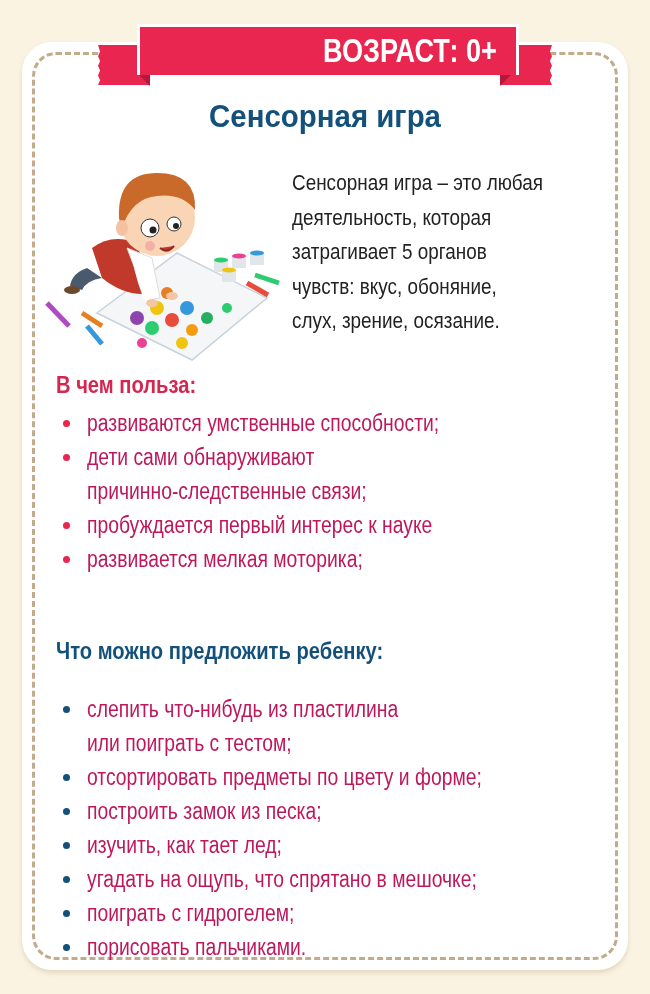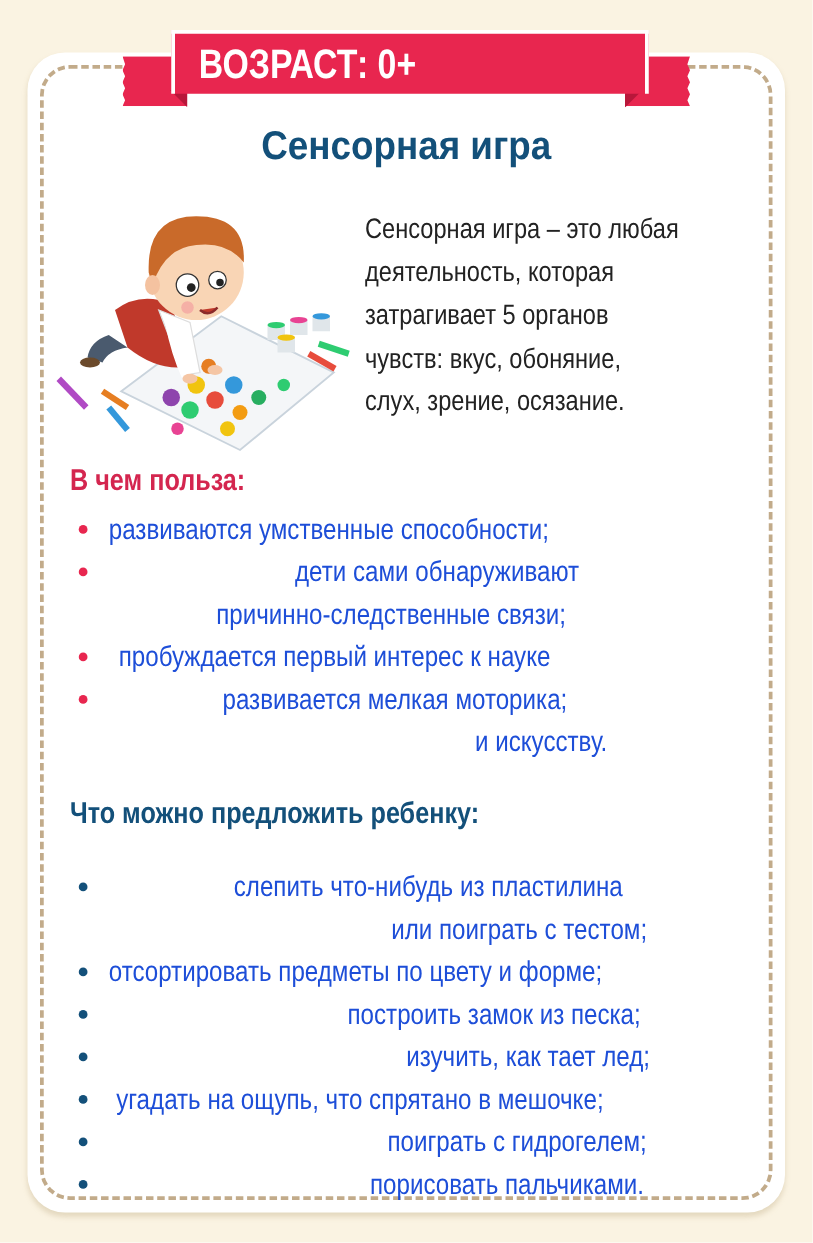--- a/index.html
+++ b/index.html
@@ -25,21 +25,21 @@
   .ribbon-tail.left { left:98px; clip-path:polygon(0 0,100% 0,100% 100%,0 100%,4% 88%,0 76%,4% 64%,0 52%,4% 40%,0 28%,4% 16%); }
   .ribbon-tail.right { left:500px; clip-path:polygon(0 0,100% 0,96% 16%,100% 28%,96% 40%,100% 52%,96% 64%,100% 76%,96% 88%,100% 100%,0 100%); }
   .ribbon-fold {
     position:absolute; top:72px; width:14px; height:14px; background:#b8173a;
   }
   .ribbon-fold.left { left:136px; clip-path:polygon(0 0,100% 0,100% 100%); }
   .ribbon-fold.right { left:500px; clip-path:polygon(0 0,100% 0,0 100%); }
   .ribbon-main {
     position:absolute; left:137px; top:24px; width:376px; height:48px;
     background:#e8264f; border:3px solid #fff; border-bottom:none;
-    display:flex; align-items:center; justify-content:flex-start;
+    display:flex; align-items:center; justify-content:flex-end;
   }
   .ribbon-text {
     color:#fff; font-weight:bold; font-size:33px; letter-spacing:0px;
     transform:scaleX(0.82); white-space:nowrap;
   }
   .title {
     position:absolute; left:0; width:650px; top:98px; text-align:center;
     color:#13507a; font-weight:bold; font-size:32px;
     transform:scaleX(0.92);
   }
@@ -52,21 +52,21 @@
   }
   .intro div { white-space:nowrap; }
   .h2 {
     position:absolute; left:56px; font-weight:bold; font-size:24px;
     transform-origin:left top; transform:scaleX(0.84); white-space:nowrap;
   }
   .h2.red { top:371px; color:#d4264f; }
   .h2.blue { top:637px; color:#13507a; }
   .list {
     position:absolute; left:60px; margin:0; padding:0; list-style:none;
-    font-size:23px; line-height:34px; color:#1d4ed8;text-align:right;
+    font-size:23px; line-height:34px; color:#be185d;
   }
   .list li { position:relative; padding-left:27px; white-space:nowrap; }
   .list li .txt { display:inline-block; transform-origin:left top; transform:scaleX(0.84); }
   .list li .bullet {
     position:absolute; left:3px; top:14px; width:7px; height:7px; border-radius:50%;
   }
   .list.red-b .bullet { background:#e8264f; }
   .list.blue-b .bullet { background:#13507a; }
   .list1 { top:406px; }
   .list2 { top:692px; }
@@ -154,21 +154,20 @@
   <div>слух, зрение, осязание.</div>
 </div>
 
 <div class="h2 red">В чем польза:</div>
 <ul class="list list1 red-b">
   <li><span class="bullet"></span><span class="txt">развиваются умственные способности;</span></li>
   <li><span class="bullet"></span><span class="txt">дети сами обнаруживают</span></li>
   <li class="cont-line"><span class="txt">причинно-следственные связи;</span></li>
   <li><span class="bullet"></span><span class="txt">пробуждается первый интерес к науке</span></li>
   <li><span class="bullet"></span><span class="txt">развивается мелкая моторика;</span></li>
-  <li class="cont-line"><span class="txt">и искусству.</span></li>
 </ul>
 
 <div class="h2 blue">Что можно предложить ребенку:</div>
 <ul class="list list2 blue-b">
   <li><span class="bullet"></span><span class="txt">слепить что-нибудь из пластилина</span></li>
   <li class="cont-line"><span class="txt">или поиграть с тестом;</span></li>
   <li><span class="bullet"></span><span class="txt">отсортировать предметы по цвету и форме;</span></li>
   <li><span class="bullet"></span><span class="txt">построить замок из песка;</span></li>
   <li><span class="bullet"></span><span class="txt">изучить, как тает лед;</span></li>
   <li><span class="bullet"></span><span class="txt">угадать на ощупь, что спрятано в мешочке;</span></li>

